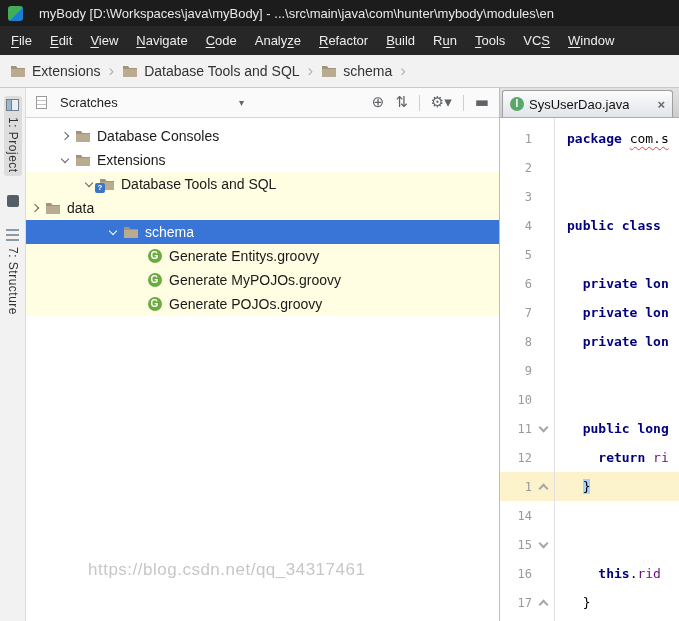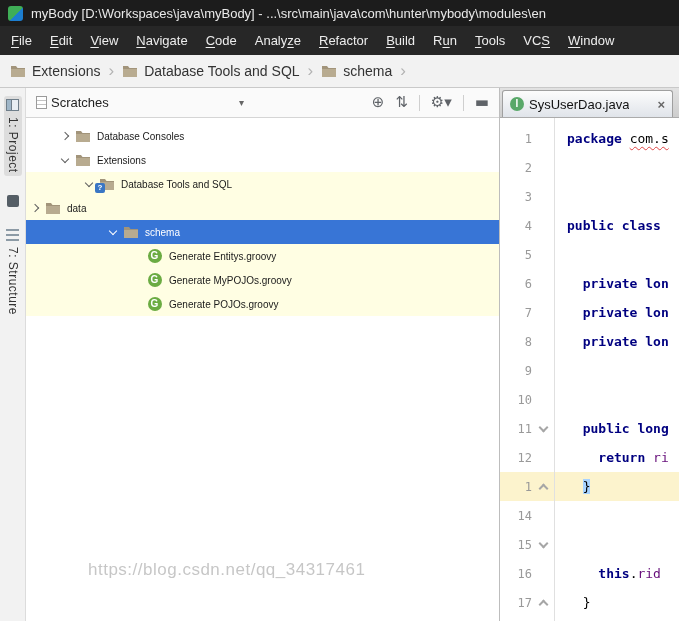--- a/index.html
+++ b/index.html
@@ -6,21 +6,21 @@
     --sel:#3875d6; --cream:#fffee3; --caret:#fcf3cd;
     --kw:#000080; --field:#660e7a; --err:#e04444; --brace:#a8d3ff;
   }
   *{box-sizing:border-box;margin:0;padding:0;}
   html,body{width:679px;height:621px;overflow:hidden;}
   body{font-family:"Liberation Sans",sans-serif;background:#fff;position:relative;font-size:13px;color:#111;}
 
   
   .title-bar{height:26px;background:#1c1c1c;color:#e9e9e9;display:flex;align-items:center;gap:8px;padding:0 8px;}
   .app-icon{width:15px;height:15px;border-radius:3px;background:linear-gradient(135deg,#3fae57 0 55%,#1c7ed0 55%);flex:none;}
-  .title-text{white-space:nowrap;overflow:hidden;font-size:13px;}
+  .title-text{white-space:nowrap;overflow:hidden;font-size:13px;margin-left:8px;}
 
   
   .menu-bar{height:29px;background:#272727;color:#ededed;display:flex;align-items:center;padding:0 2px;}
   .menu-item{padding:0 9px;line-height:29px;cursor:default;}
   .menu-item .mn{text-decoration:underline;text-underline-offset:2px;}
 
   
   .breadcrumb-bar{height:33px;background:#f2f2f2;border-bottom:1px solid #c9c9c9;display:flex;align-items:center;padding:0 10px;font-size:14px;color:#333;}
   .crumb{display:flex;align-items:center;gap:6px;cursor:default;}
   .crumb-sep{color:#b3b3b3;font-size:17px;margin:0 8px;}
@@ -32,41 +32,41 @@
   .strip-btn{display:flex;flex-direction:column;align-items:center;gap:6px;padding:3px 2px;border-radius:3px;}
   .strip-btn.active{background:#dddddd;}
   .strip-label{writing-mode:vertical-lr;font-size:12px;color:#333;white-space:nowrap;letter-spacing:.5px;}
   .ico-project{width:13px;height:12px;border:1px solid #6f7e8a;background:linear-gradient(to right,#9fb6c8 0 4px,#6f7e8a 4px 5px,#e8eef3 5px);}
   .ico-bookmark{width:12px;height:12px;background:#555e66;border-radius:2px;}
   .ico-structure{width:13px;height:12px;background:repeating-linear-gradient(#8c9aa5 0 2px,transparent 2px 5px);}
 
   
   .project-panel{flex:1;min-width:0;display:flex;flex-direction:column;background:#fff;border-right:1px solid #bdbdbd;}
   .panel-header{height:30px;flex:none;display:flex;align-items:center;background:#fafafa;border-bottom:1px solid #d5d5d5;padding:0 10px;}
-  .combo{display:flex;align-items:center;gap:4px;width:208px;cursor:default;justify-content:center;}
+  .combo{display:flex;align-items:center;gap:13px;width:208px;cursor:default;justify-content:center;}
   .scratch-doc{width:11px;height:13px;border:1px solid #9a9a9a;background:#fff repeating-linear-gradient(#0000 0 3px,#c3c3c3 3px 4px);flex:none;}
   .combo-label{font-size:13px;color:#222;}
   .combo-caret{margin-left:auto;color:#666;font-size:10px;}
   .hdr-icons{margin-left:auto;display:flex;align-items:center;gap:11px;color:#5f6368;font-size:15px;font-family:"DejaVu Sans",sans-serif;}
   .hdr-icon{cursor:default;line-height:1;}
   .hdr-div{width:1px;height:16px;background:#cfcfcf;}
 
   .tree{flex:1;overflow:hidden;padding-top:6px;}
   .tree-row{height:24px;display:flex;align-items:center;white-space:nowrap;cursor:default;}
   .tree-row.cream{background:var(--cream);}
   .tree-row.selected{background:var(--sel);}
   .arrow-cell{width:18px;flex:none;display:flex;align-items:center;justify-content:center;}
   .tchev{display:inline-block;width:6px;height:6px;border:solid #5f5f5f;border-width:0 1.5px 1.5px 0;}
   .t-exp{transform:rotate(45deg);margin-top:-2px;}
   .t-col{transform:rotate(-45deg);}
   .selected .tchev{border-color:#fff;}
   .tree-icon{width:17px;height:16px;flex:none;margin-right:6px;display:flex;align-items:center;justify-content:center;position:relative;}
   .q-badge{position:absolute;left:-3px;bottom:-1px;width:10px;height:10px;line-height:10px;border-radius:2px;background:#3a76c4;color:#fff;font-size:8px;font-weight:bold;text-align:center;font-style:normal;}
   .gicon{width:14px;height:14px;border-radius:50%;background:#6bab42;color:#fff;font-size:10px;font-weight:bold;line-height:14px;text-align:center;}
-  .tree-label{font-size:10px;color:#1a1a1a;}
+  .tree-label{font-size:14px;color:#1a1a1a;}
   .selected .tree-label{color:#fff;}
 
   
   .editor{width:179px;flex:none;display:flex;flex-direction:column;}
   .tab-bar{height:30px;flex:none;display:flex;background:linear-gradient(#e2e2e2,#cdcdcd);border-bottom:1px solid #ababab;padding:2px 6px 0 2px;}
   .tab{flex:1;min-width:0;display:flex;align-items:center;gap:5px;padding:0 7px;background:linear-gradient(#fcfcfc,#e0e4ea);border:1px solid #9f9f9f;border-bottom:none;border-radius:3px 3px 0 0;font-size:13px;color:#111;}
   .iicon{width:14px;height:14px;flex:none;border-radius:50%;background:#59a869;color:#fff;font-size:10px;font-weight:bold;line-height:14px;text-align:center;}
   .tab-label{white-space:nowrap;overflow:hidden;}
   .tab-close{margin-left:auto;color:#666;font-weight:bold;font-size:13px;cursor:default;}
 

